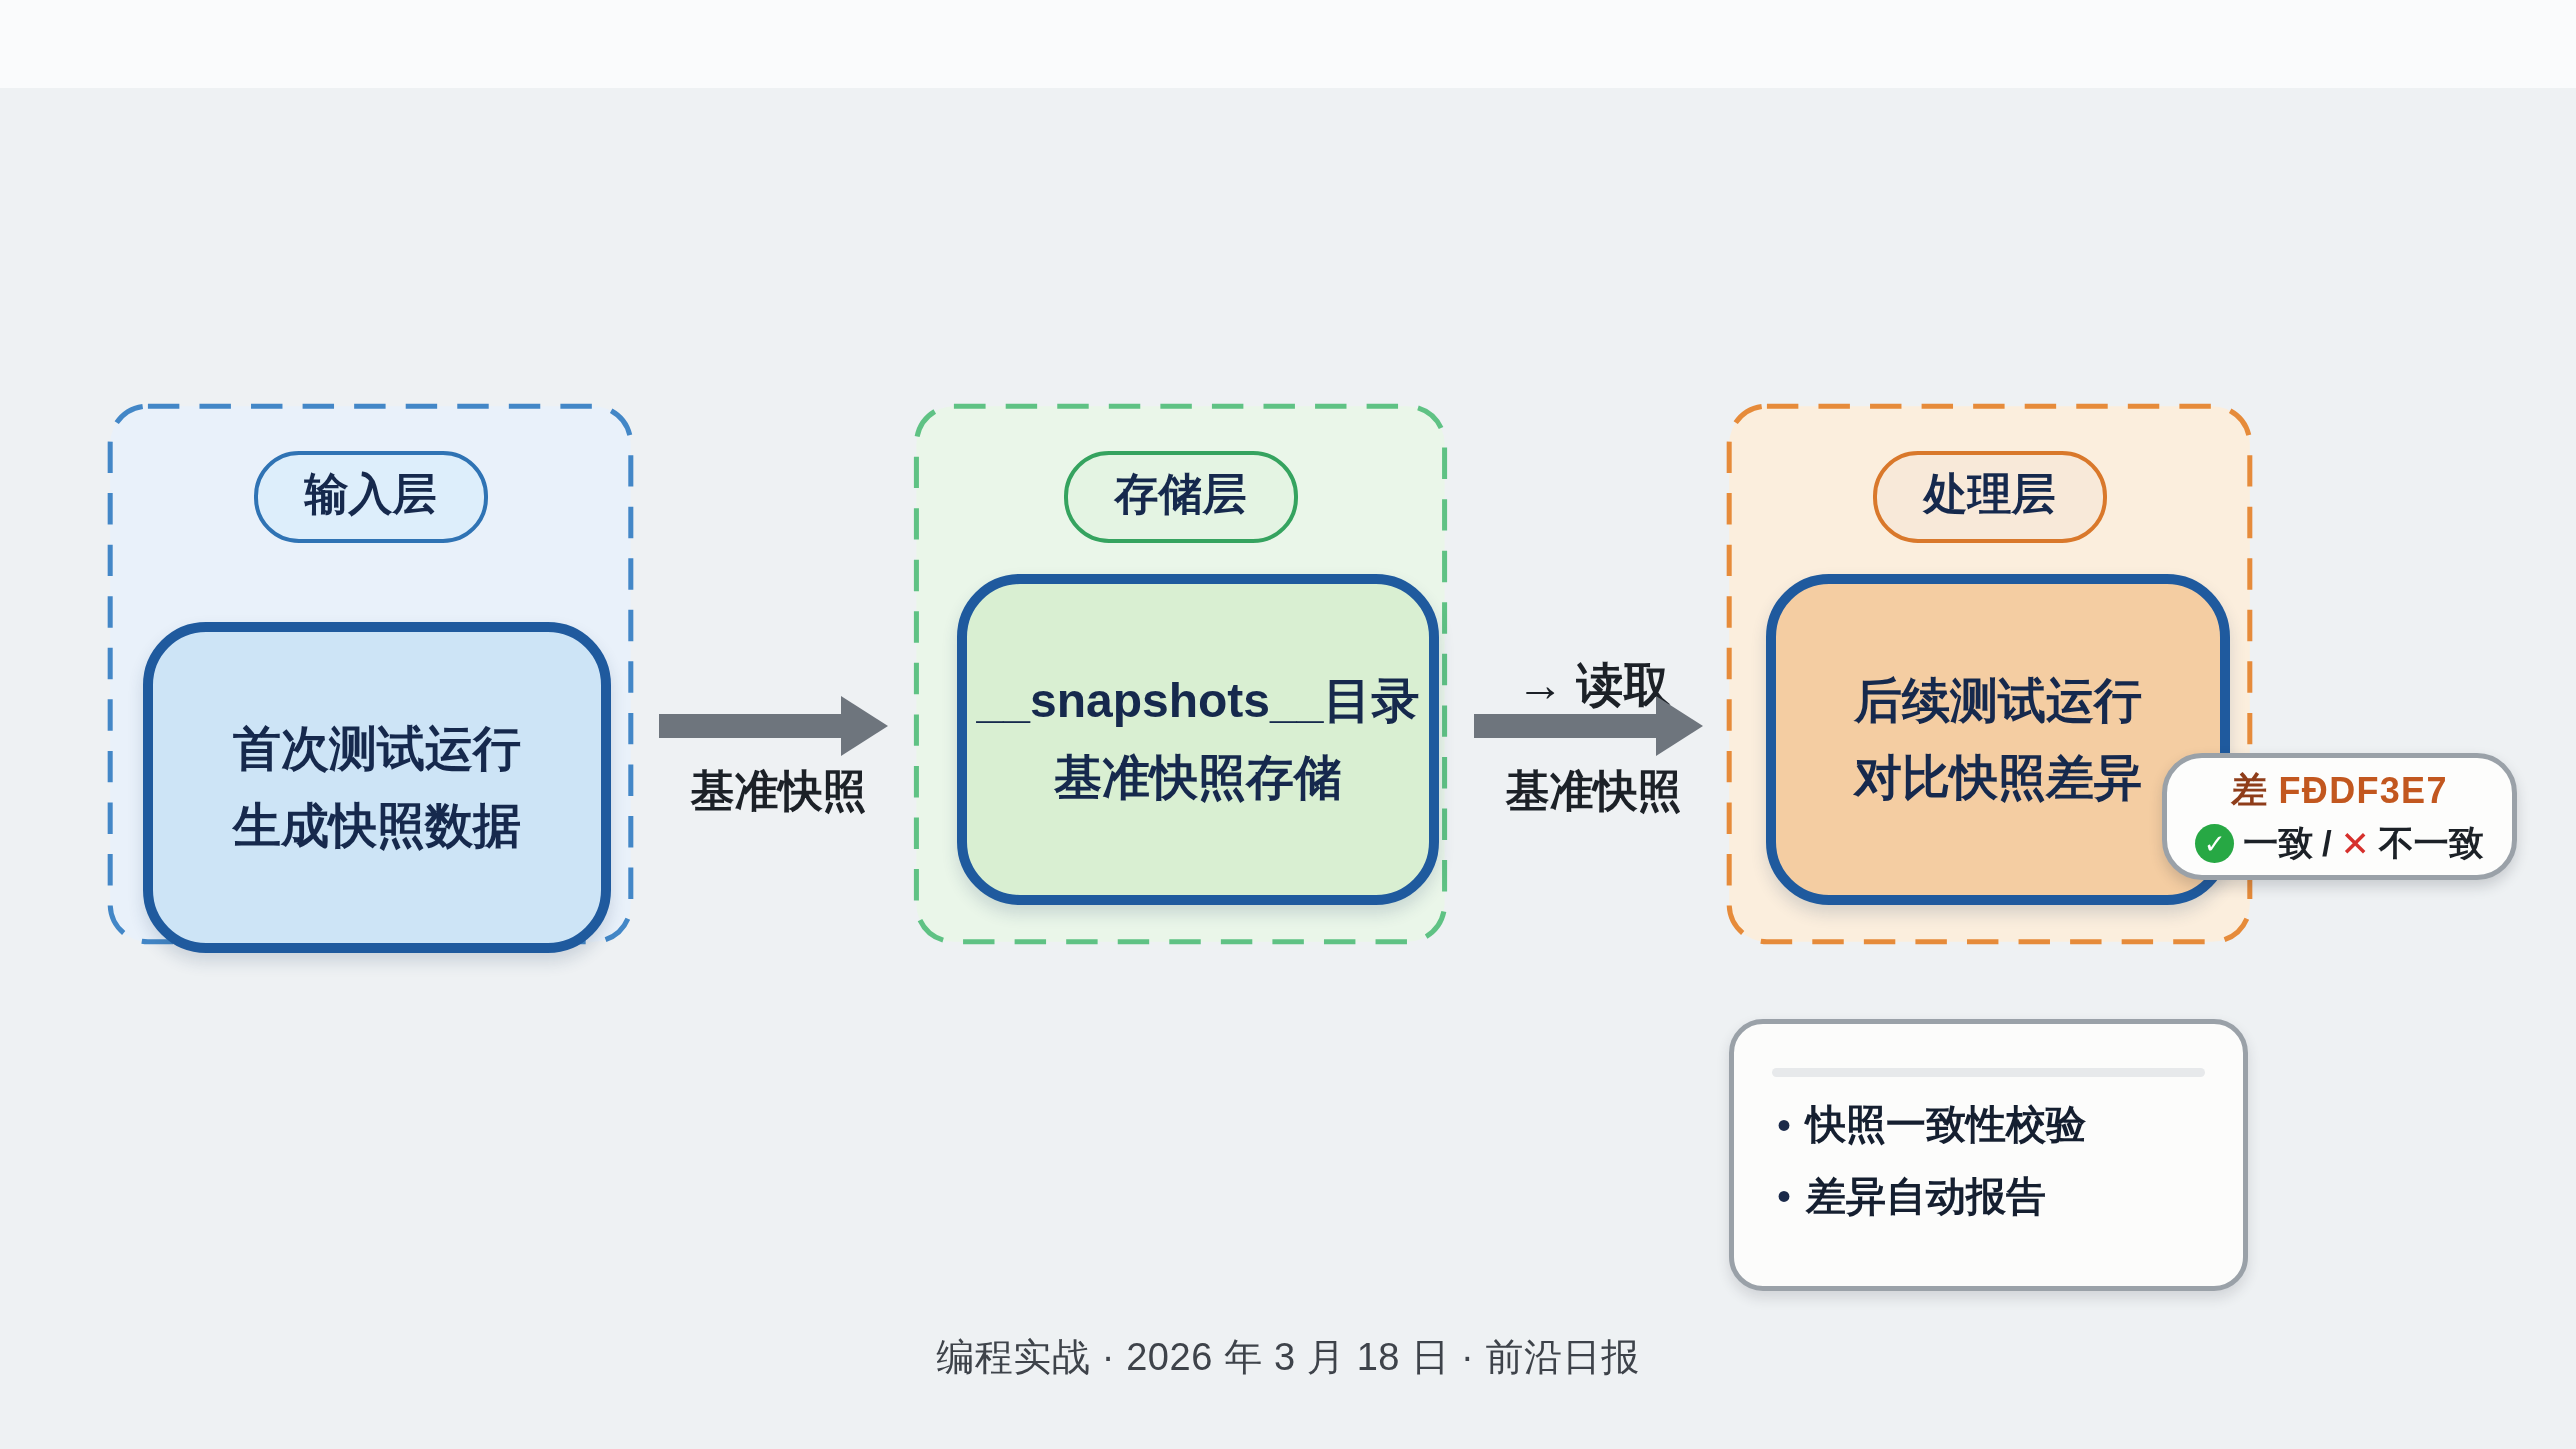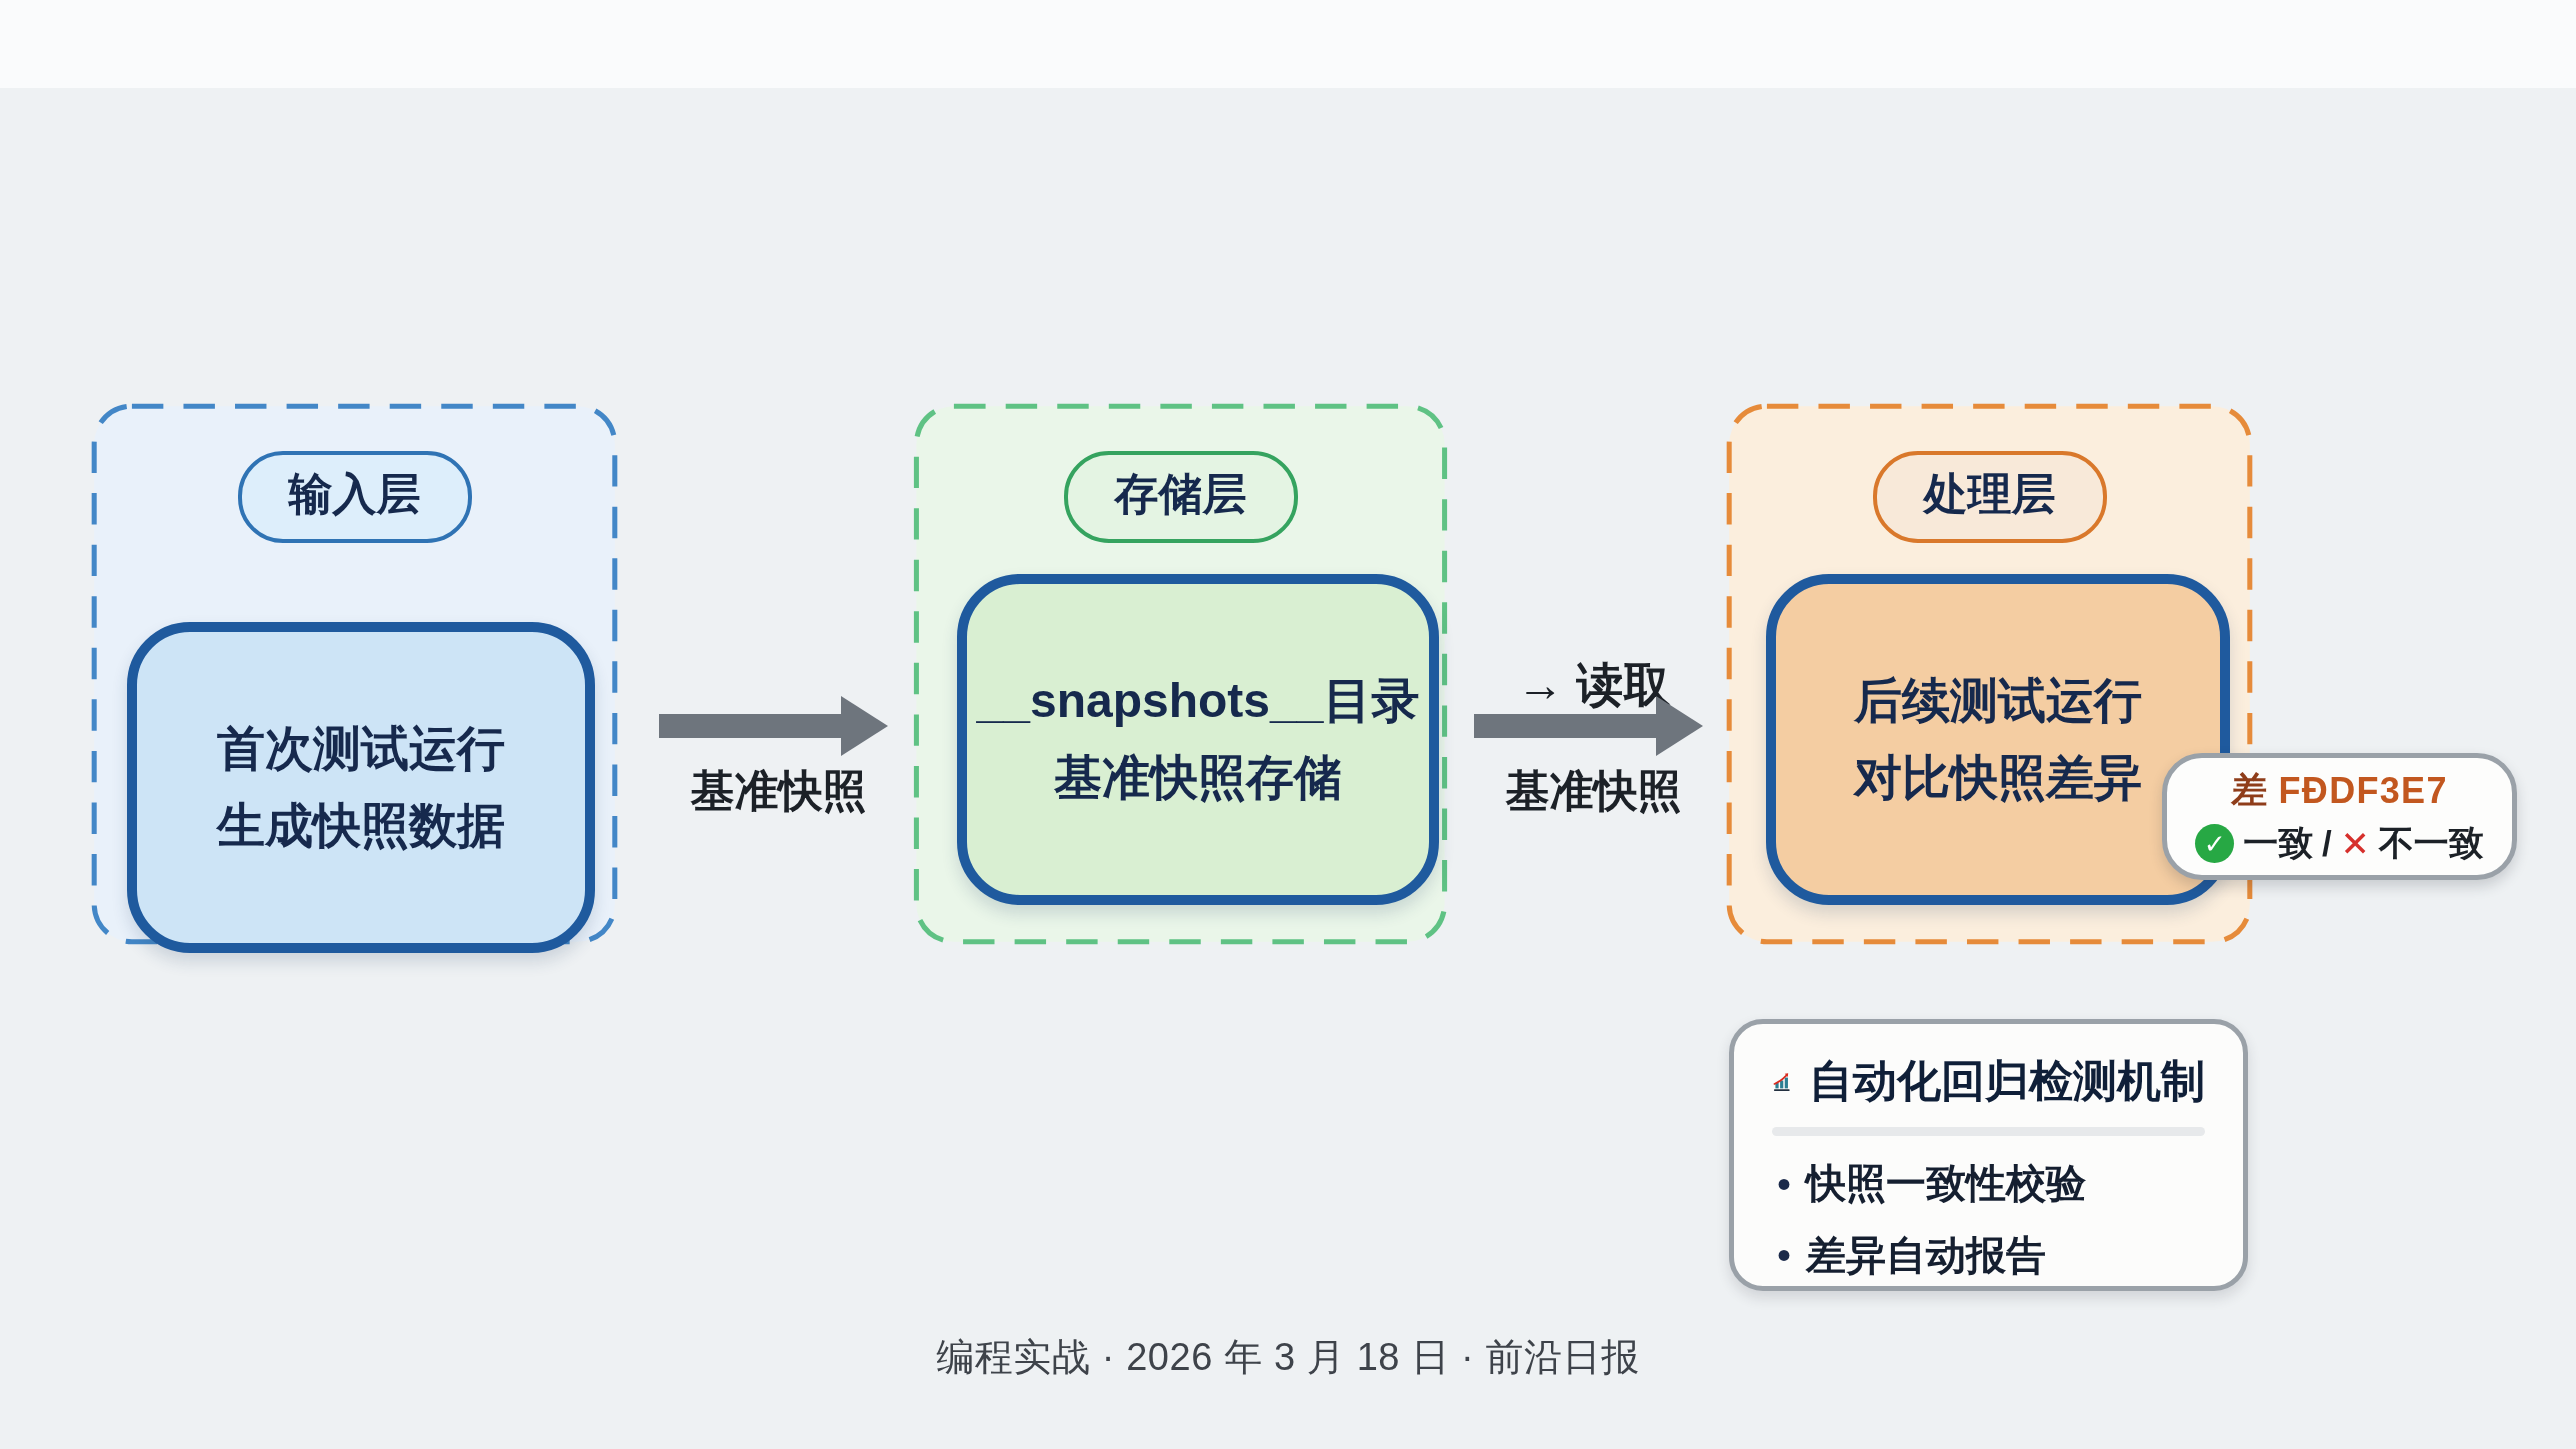--- a/index.html
+++ b/index.html
@@ -76,21 +76,21 @@
           font-size:38px;font-weight:500;color:#3e434a;letter-spacing:0.6px;}
 </style>
 </head>
 <body>
 
 <div id="canvas">
 
   <div class="top-band"></div>
 
 
-  <div class="layer l1" style="left:91px;width:527px;text-align:right;">
+  <div class="layer l1" style="left:107px;width:527px;text-align:right;">
     <svg class="frame" width="527" height="542" viewBox="0 0 838 862">
       <rect x="5" y="5" width="828" height="852" rx="60" fill="var(--l1-fill)" stroke="var(--l1-dash)" stroke-width="8" stroke-dasharray="50 32"></rect>
     </svg>
     <div class="pill">输入层</div>
     <div class="inner-box">
       <div class="line">首次测试运行</div>
       <div class="line">生成快照数据</div>
     </div>
   </div>
 
@@ -138,31 +138,20 @@
     <div class="verdict-line">
       <span class="check-circle">✓</span>
       <span>一致</span>
       <span>/</span>
       <span class="cross-mark">✕</span>
       <span>不一致</span>
     </div>
   </div>
 
   <div class="info-card">
-    <div class="card-title-row">
-      <svg width="53" height="53" viewBox="0 0 84 84">
-        <rect x="14" y="48" width="13" height="22" fill="#2e7f93"></rect>
-        <rect x="33" y="38" width="13" height="32" fill="#2e7f93"></rect>
-        <rect x="52" y="26" width="13" height="44" fill="#2e7f93"></rect>
-        <path d="M10 52 C 28 44, 44 34, 62 14" stroke="#d92b1f" stroke-width="7" fill="none" stroke-linecap="round"></path>
-        <path d="M52 10 L66 8 L64 24 Z" fill="#d92b1f"></path>
-        <rect x="8" y="74" width="64" height="7" rx="3" fill="#233040"></rect>
-      </svg>
-      <div class="card-title">自动化回归检测机制</div>
-    </div>
     <div class="divider"></div>
     <div class="bullets">
       <div class="bullet-row">
         <span class="dot">•</span>
         <span class="bullet-text">快照一致性校验</span>
       </div>
       <div class="bullet-row">
         <span class="dot">•</span>
         <span class="bullet-text">差异自动报告</span>
       </div>

